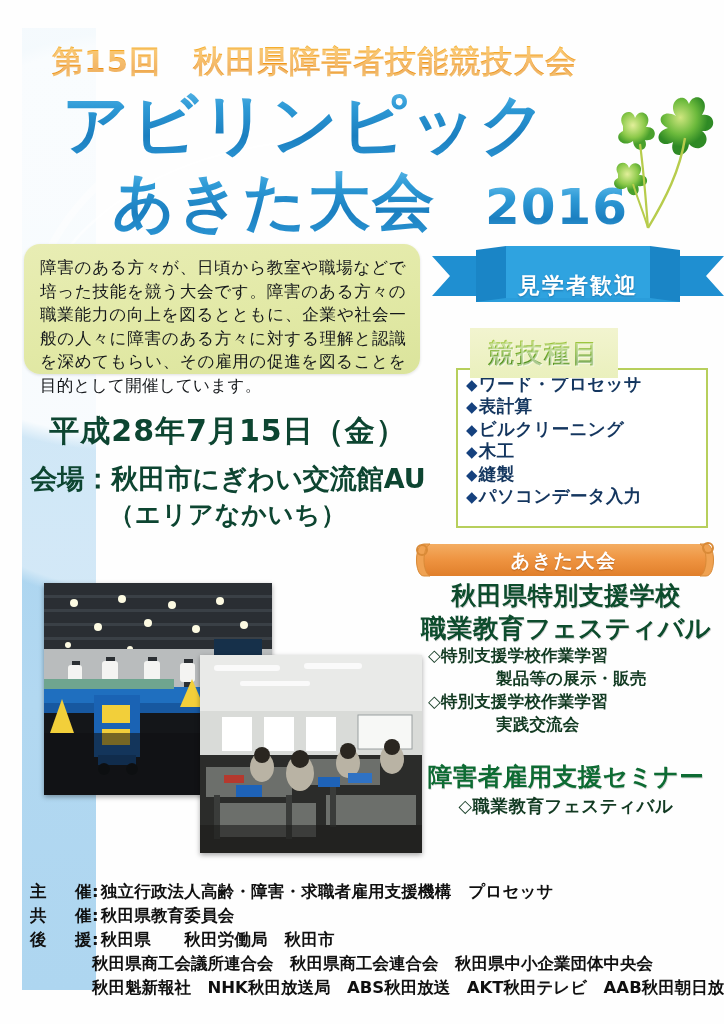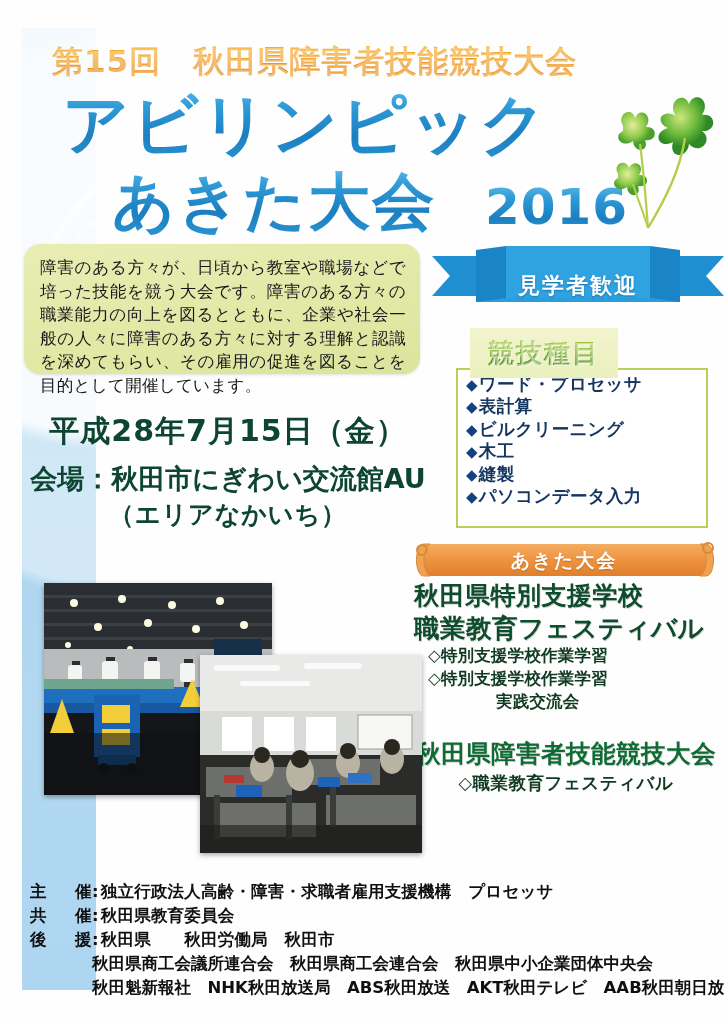--- a/index.html
+++ b/index.html
@@ -109,21 +109,21 @@
   
   .scroll{position:absolute;left:410px;top:538px;width:308px;height:42px;z-index:6;}
   .scroll .lbl{
     position:absolute;left:0;right:0;top:10px;text-align:center;
     color:#fff;font-size:19px;font-weight:bold;letter-spacing:2px;
     text-shadow:0 1px 1px rgba(150,70,0,.5);
   }
 
   
   .conc{position:absolute;left:414px;top:580px;width:304px;z-index:5;color:#0d4c2d;}
-  .conc .big{font-size:25px;font-weight:bold;line-height:32px;letter-spacing:.5px;white-space:nowrap;
+  .conc .big{font-size:25px;font-weight:bold;line-height:32px;text-align:center;letter-spacing:.5px;white-space:nowrap;
     text-shadow:.7px .7px 0 rgba(0,0,0,.18);}
   .conc .big.b2{font-size:25.5px;}
   .conc .sub{font-size:16.5px;font-weight:bold;line-height:23px;color:#123a22;margin-left:14px;letter-spacing:.2px;white-space:nowrap;}
   .conc .sub.ind{margin-left:82px;}
   .conc .gap{height:24px;}
   .conc .big3{font-size:24.5px;font-weight:bold;line-height:33px;text-align:center;letter-spacing:.5px;white-space:nowrap;color:#0d6b33;
     text-shadow:.7px .7px 0 rgba(0,0,0,.18);}
   .conc .sub2{font-size:17.5px;font-weight:bold;line-height:26px;color:#123a22;text-align:center;letter-spacing:.5px;white-space:nowrap;}
 
   
@@ -329,24 +329,25 @@
       <path d="M296 6 C306 6,306 38,296 38 L290 38 C298 34,298 10,290 6 Z" fill="#f0a252" stroke="#d98a37"></path>
       <circle cx="298" cy="10" r="5" fill="none" stroke="#d98a37" stroke-width="2"></circle>
     </svg>
     <div class="lbl">あきた大会</div>
   </div>
 
   <div class="conc">
     <div class="big">秋田県特別支援学校</div>
     <div class="big b2">職業教育フェスティバル</div>
     <div class="sub">◇特別支援学校作業学習</div>
+    <div class="sub ind">製品等の展示・販売</div>
     <div class="sub">◇特別支援学校作業学習</div>
     <div class="sub ind">実践交流会</div>
     <div class="gap"></div>
-    <div class="big3">秋田県障害者技能競技大会</div>
+    <div class="big3">障害者雇用支援セミナー</div>
     <div class="sub2">◇職業教育フェスティバル</div>
   </div>
 
   <div class="spon">
     <div class="row">
       <span class="k">主　催</span>
       <span class="sep">:</span>
       <span>独立行政法人高齢・障害・求職者雇用支援機構　プロセッサ</span>
     </div>
     <div class="row">

